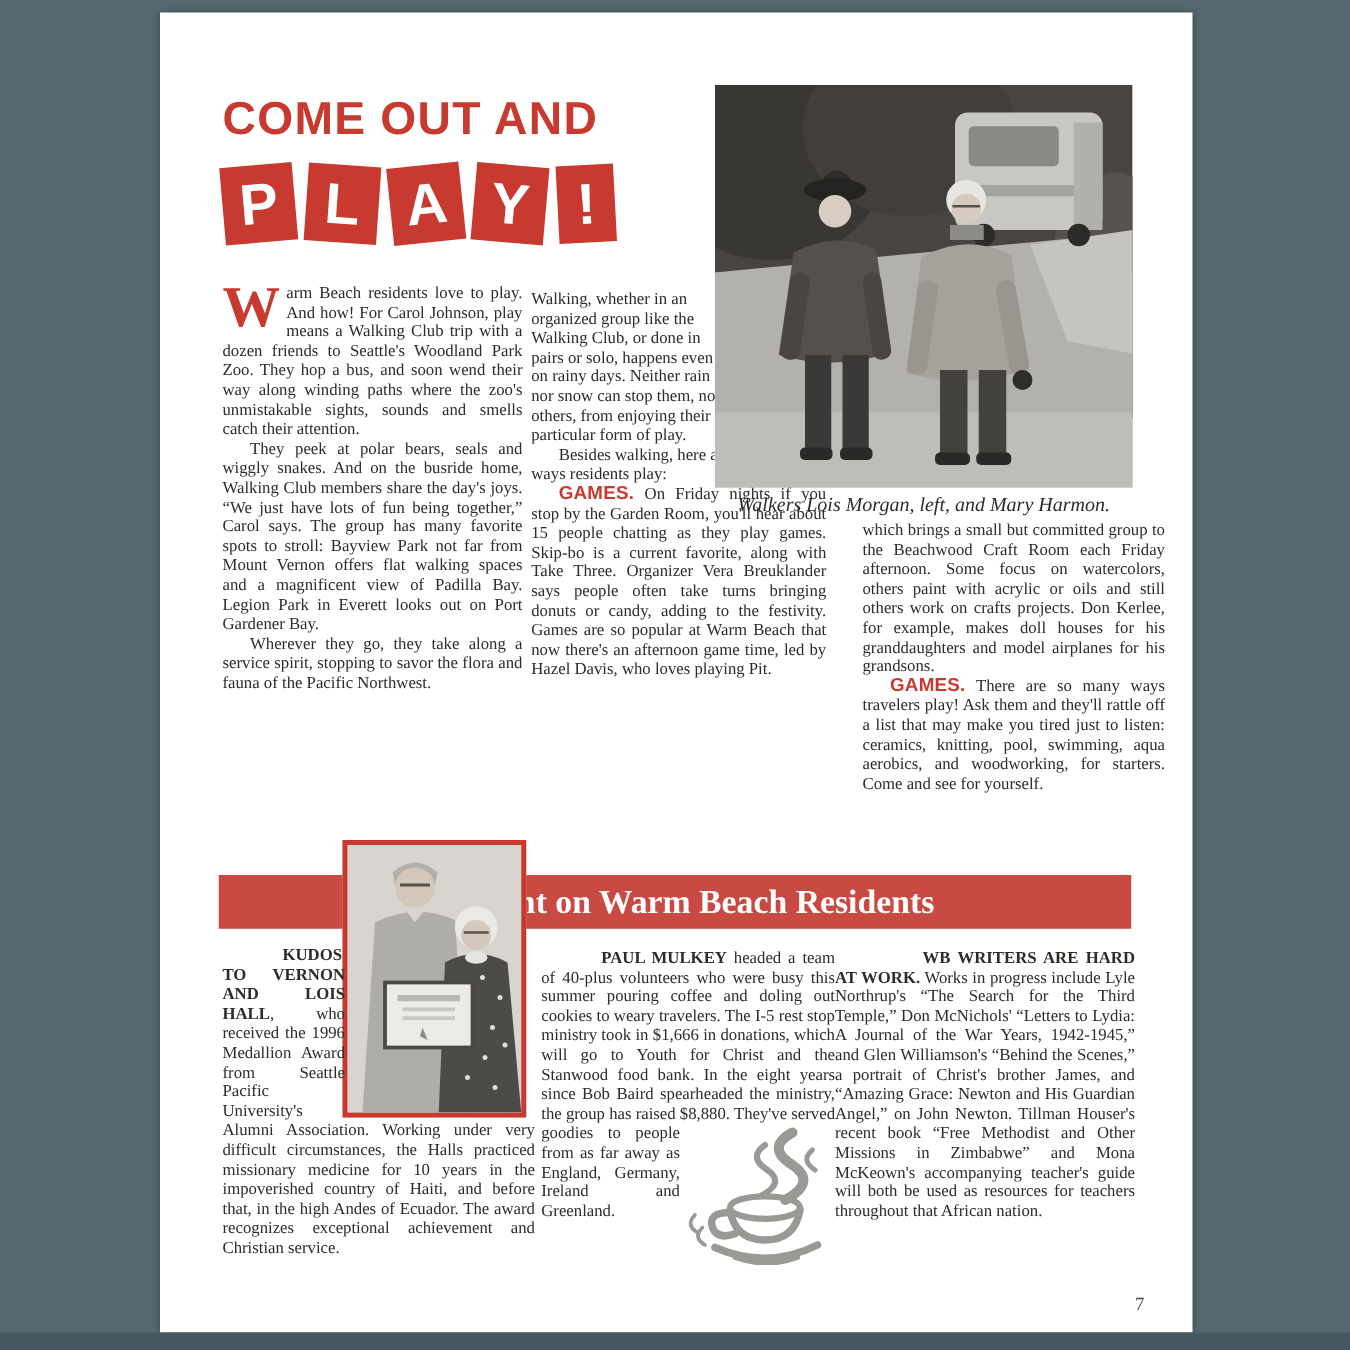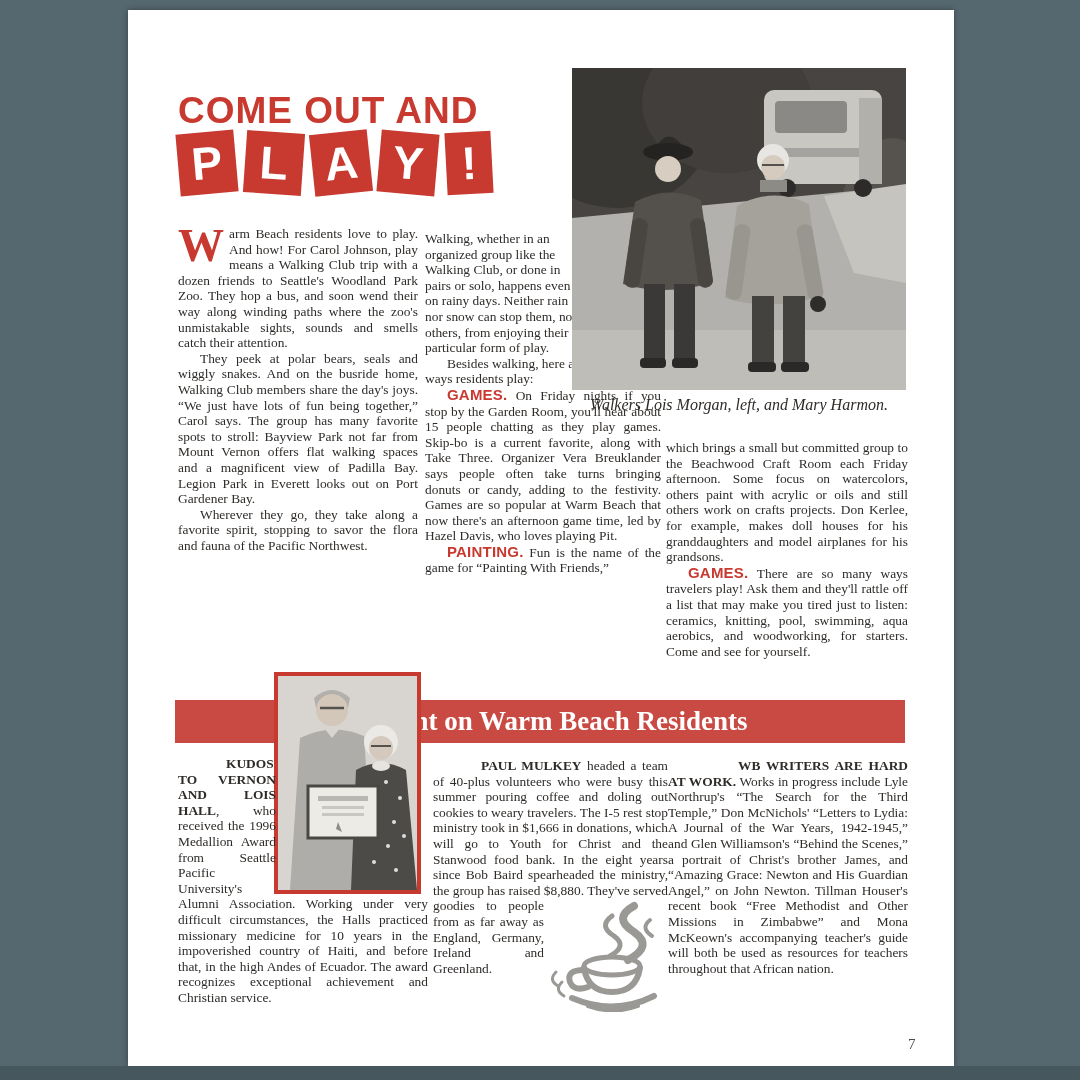--- a/index.html
+++ b/index.html
@@ -8,21 +8,21 @@
     background:#55676f;
     font-family:"Liberation Serif",serif;
   }
   .bottom-strip{position:absolute;left:0;bottom:0;width:1080px;height:14px;background:#46575e;}
   .paper{
     position:absolute;left:128px;top:10px;width:826px;height:1056px;
     background:#ffffff;box-shadow:0 0 6px rgba(0,0,0,.35);
   }
   
   .masthead-line{
-    position:absolute;left:50px;top:80px;
+    position:absolute;left:50px;top:64px;
     font-family:"Liberation Sans",sans-serif;font-weight:800;
     font-size:37px;letter-spacing:1px;color:#c8392f;
   }
   .play-row{position:absolute;left:50px;top:122px;white-space:nowrap;}
   .play-block{
     display:inline-block;width:58px;height:62px;margin-right:9px;
     background:#c8392f;color:#ffffff;text-align:center;line-height:62px;
     font-family:"Liberation Sans",sans-serif;font-weight:800;font-size:46px;
   }
   .play-block.r1{transform:rotate(-5deg);}
@@ -35,21 +35,21 @@
     position:absolute;color:#2e2b28;
     font-size:13.4px;line-height:15.6px;text-align:justify;
   }
   .bodycol p{margin:0;}
   .indent{text-indent:22px;}
   .gap{margin-top:9px;}
   .col1{left:50px;top:216px;width:240px;}
   .col2{left:297px;top:221px;width:236px;}
   .col2 .narrow1{width:160px;text-align:left;}
   .col2 .narrow2{width:206px;text-align:left;}
-  .col3{left:538px;top:406px;width:242px;margin-top:24px;}
+  .col3{left:562px;top:406px;width:242px;}
   .dropcap{
     float:left;color:#c8392f;font-weight:bold;
     font-size:46px;line-height:33px;margin:3px 5px 0 0;
   }
   .redlead{
     font-family:"Liberation Sans",sans-serif;font-weight:bold;
     font-size:15px;color:#c8392f;letter-spacing:.2px;
   }
   .boldlead{font-weight:bold;margin-left:48px;}
   
@@ -84,28 +84,27 @@
 <div class="paper">
 
   <div class="masthead-line">COME OUT AND</div>
   <div class="play-row">
     <span class="play-block r1">P</span><span class="play-block r2">L</span><span class="play-block r3">A</span><span class="play-block r4">Y</span><span class="play-block r5">!</span>
   </div>
 
   <div class="bodycol col1">
     <p><span class="dropcap">W</span><span>arm Beach residents love to play. And how! For Carol Johnson, play means a Walking Club trip with a dozen friends to Seattle's Woodland Park Zoo. They hop a bus, and soon wend their way along winding paths where the zoo's unmistakable sights, sounds and smells catch their attention.</span></p>
     <p class="indent">They peek at polar bears, seals and wiggly snakes. And on the busride home, Walking Club members share the day's joys. “We just have lots of fun being together,” Carol says. The group has many favorite spots to stroll: Bayview Park not far from Mount Vernon offers flat walking spaces and a magnificent view of Padilla Bay. Legion Park in Everett looks out on Port Gardener Bay.</p>
-    <p class="indent">Wherever they go, they take along a favorite spirit, stopping to savor the flora and fauna of the Pacific Northwest.</p>
+    <p class="indent">Wherever they go, they take along a service spirit, stopping to savor the flora and fauna of the Pacific Northwest.</p>
   </div>
 
   <div class="bodycol col2">
     <p class="narrow1">Walking, whether in an organized group like the Walking Club, or done in pairs or solo, happens even on rainy days. Neither rain nor snow can stop them, nor others, from enjoying their particular form of play.</p>
     <p class="indent narrow2">Besides walking, here are other ways residents play:</p>
     <p class="indent gap"><span class="redlead">GAMES.</span><span> On Friday nights if you stop by the Garden Room, you'll hear about 15 people chatting as they play games. Skip-bo is a current favorite, along with Take Three. Organizer Vera Breuklander says people often take turns bringing donuts or candy, adding to the festivity. Games are so popular at Warm Beach that now there's an afternoon game time, led by Hazel Davis, who loves playing Pit.</span></p>
-    <p class="indent gap"><span class="redlead">PAINTING.</span><span> Fun is the name of the game for “Painting With Friends,”</span></p>
   </div>
 
   <svg class="photo1" viewBox="0 0 334 322" xmlns="http://www.w3.org/2000/svg">
     <rect width="334" height="322" fill="#9a9896"></rect>
     <rect width="334" height="150" fill="#474441"></rect>
     <ellipse cx="45" cy="55" rx="95" ry="85" fill="#393734"></ellipse>
     <ellipse cx="155" cy="35" rx="85" ry="70" fill="#413e3b"></ellipse>
     <ellipse cx="320" cy="170" rx="55" ry="100" fill="#56534f"></ellipse>
     <polygon points="0,150 334,118 334,322 0,322" fill="#b3b1ad"></polygon>
     <polygon points="252,128 334,116 334,215 282,205" fill="#c6c4bf"></polygon>

